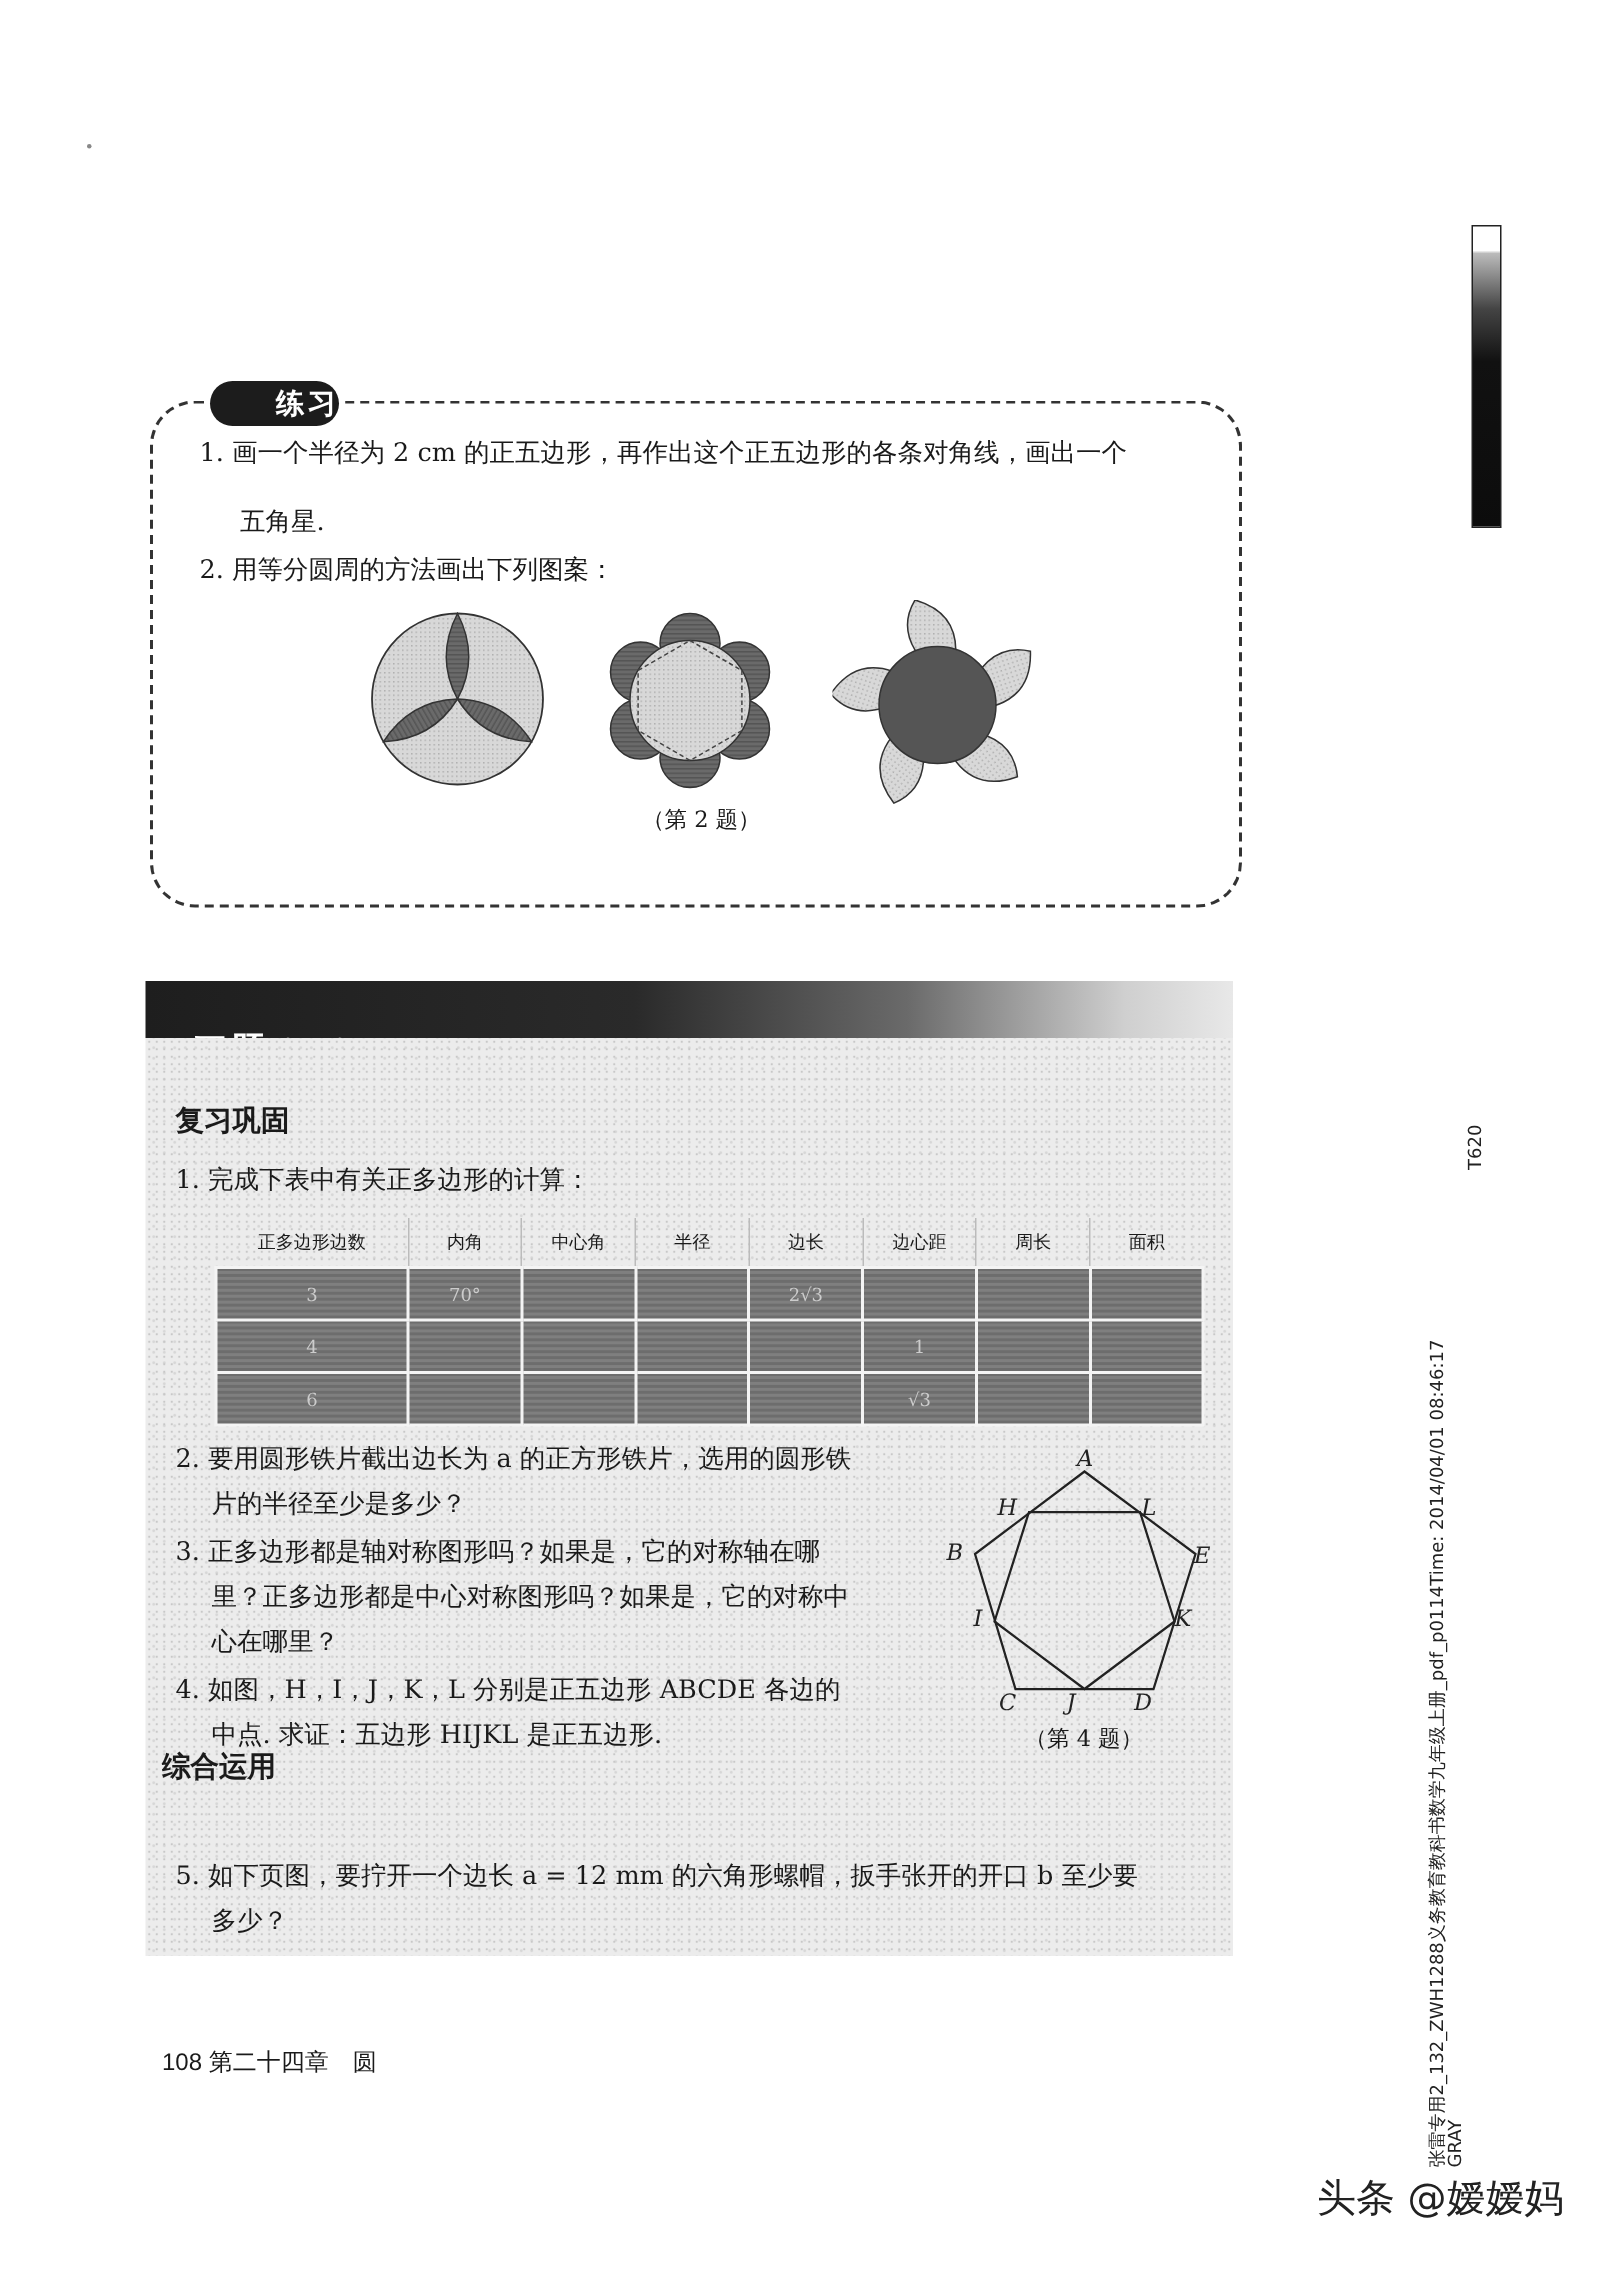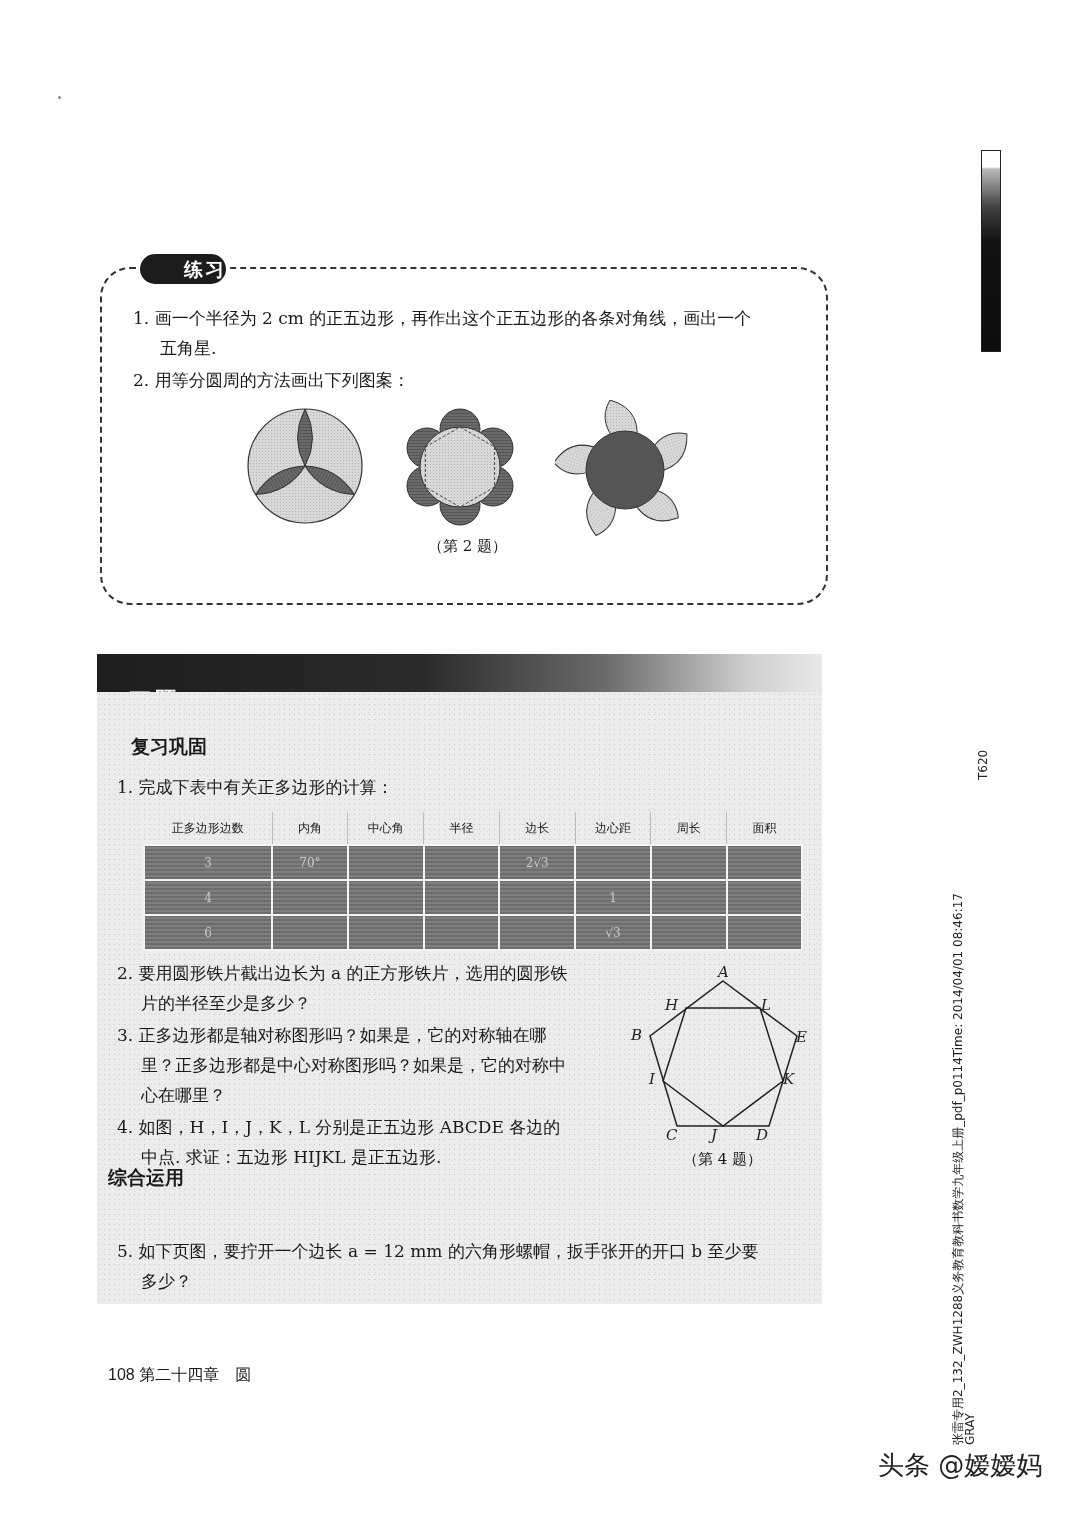--- a/index.html
+++ b/index.html
@@ -24,21 +24,21 @@
     border: 2px dashed #333; border-radius: 30px; box-sizing: border-box;
   }
   .practice-tag {
     left: 140px; top: 254px; width: 86px; height: 30px;
     background: #1c1c1c; border-radius: 15px; color: #fff;
     font-family: "DejaVu Sans", "Liberation Sans", sans-serif; font-weight: bold;
     font-size: 19px; line-height: 30px; text-align: right; letter-spacing: 2px;
     box-shadow: 0 0 0 2px #fff;
   }
   .ptext { font-size: 17px; line-height: 28px; }
-  .p1 { left: 133px; top: 304px; width: 680px; }
+  .p1 { left: 133px; top: 288px; width: 680px; }
   .p1b { left: 160px; top: 334px; }
   .p2 { left: 133px; top: 366px; }
 
   .figcap { font-size: 15px; text-align: center; }
 
   
   .section-bar {
     left: 97px; top: 654px; width: 725px; height: 38px;
     background: linear-gradient(90deg, #1e1e1e 0%, #2a2a2a 45%, #6a6a6a 70%, #cfcfcf 90%, #e8e8e8 100%);
   }
@@ -161,21 +161,21 @@
 <div class="abs figcap" style="left:428px;top:537px">（第 2 题）</div>
 
 <div class="abs section-bar"></div>
 <div class="abs section-title">
   <span>习题</span>
   <span class="num">24.3</span>
 </div>
 
 <div class="abs body-bg"></div>
 
-<div class="abs subhead" style="left:131px;top:734px">复习巩固</div>
+<div class="abs subhead" style="left:117px;top:734px">复习巩固</div>
 <div class="abs q" style="left:117px;top:772px">1. 完成下表中有关正多边形的计算：</div>
 
 <table class="abs poly-table">
   <thead>
     <tr>
       <th style="width:128px">正多边形边数</th>
       <th style="width:75px">内角</th>
       <th style="width:75px">中心角</th>
       <th style="width:75px">半径</th>
       <th style="width:75px">边长</th>

